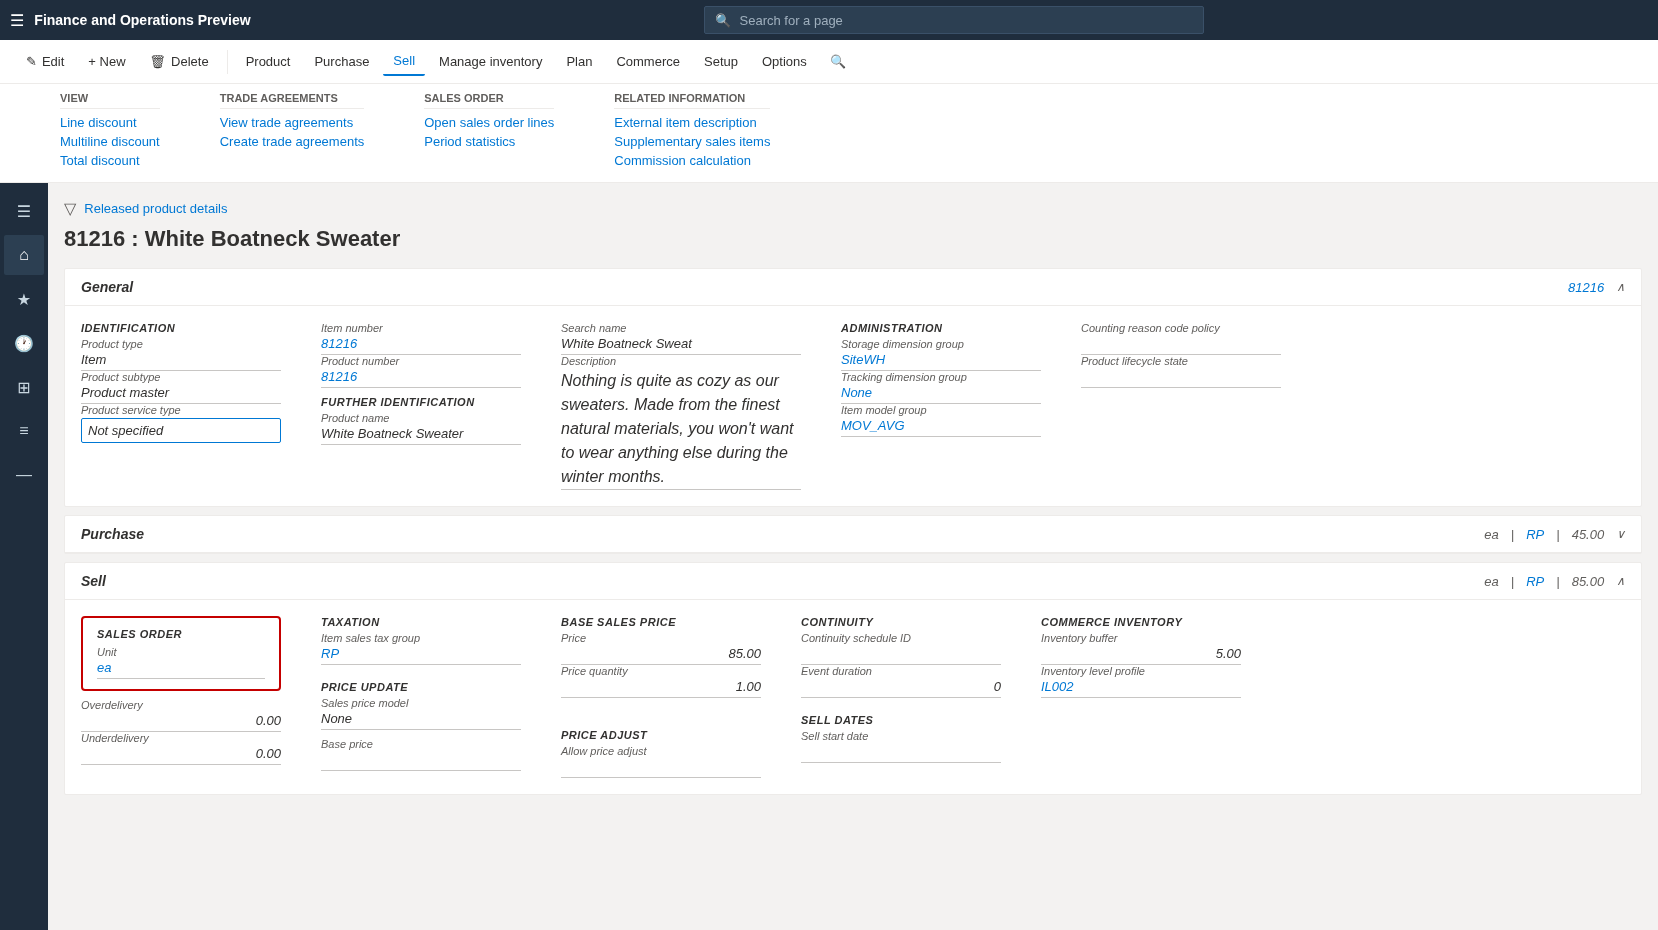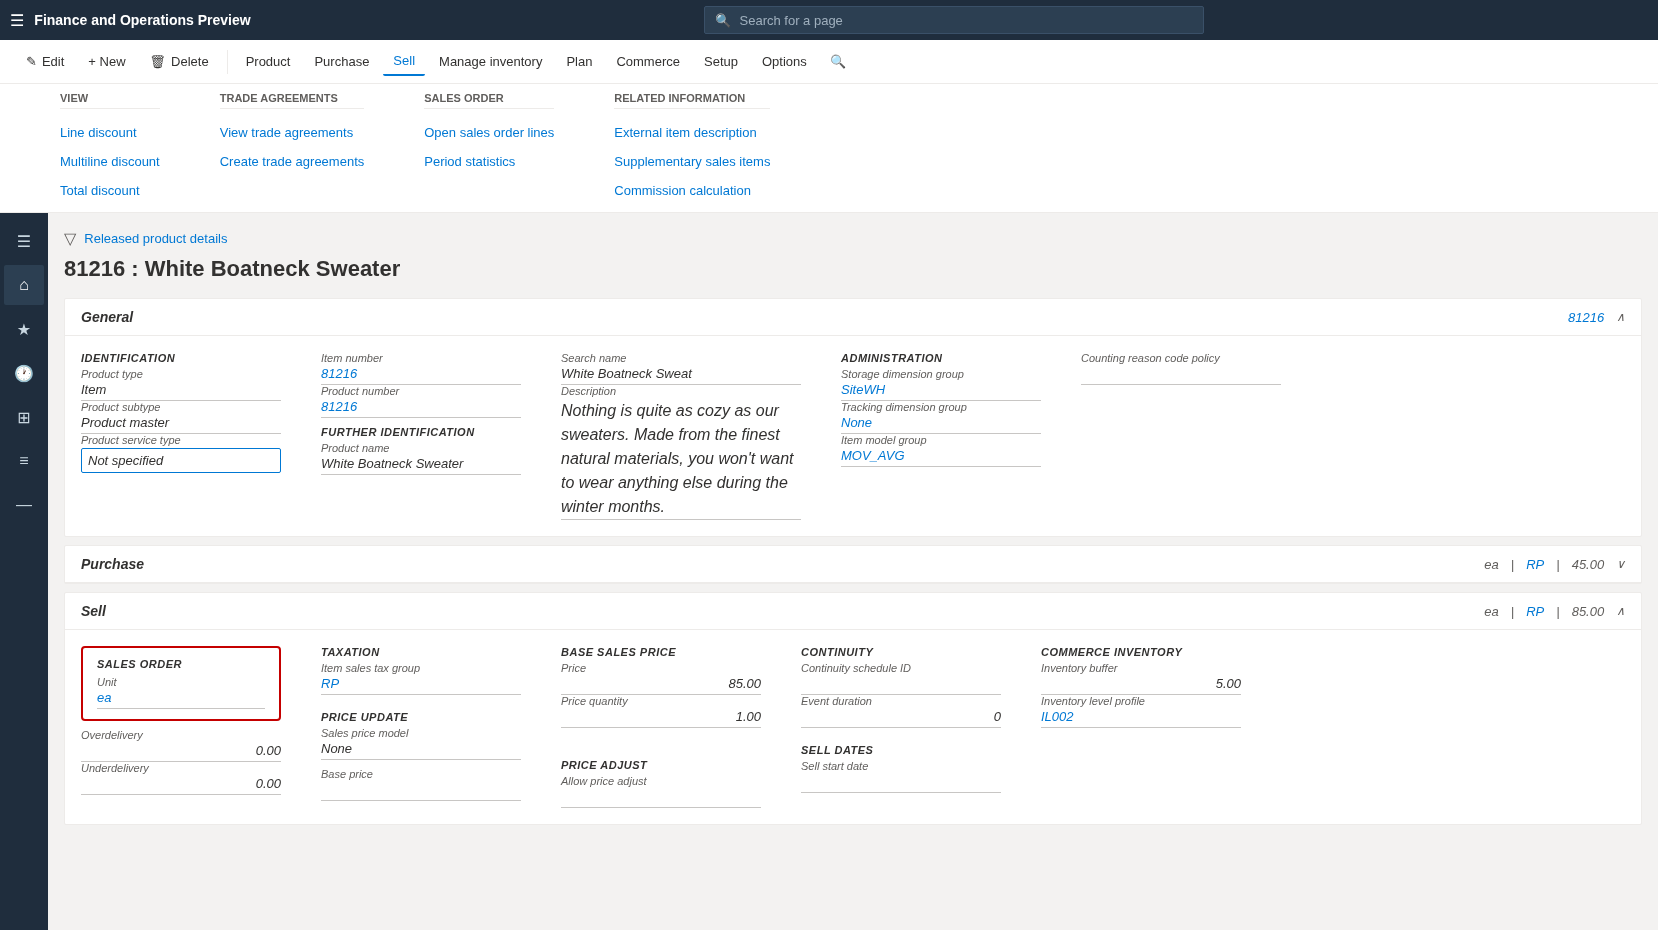--- a/index.html
+++ b/index.html
@@ -63,21 +63,21 @@
     .cmd-separator { width: 1px; height: 24px; background: #edebe9; margin: 0 4px; }
 
     
     .dropdown-menu {
       background: white;
       border-bottom: 1px solid #edebe9;
       padding: 8px 60px 12px 60px;
       display: flex;
       gap: 60px;
     }
-    .dropdown-section { display: flex; flex-direction: column; gap: 10px; }
+    .dropdown-section { display: flex; flex-direction: column; gap: 0; }
     .dropdown-section-title {
       font-size: 11px;
       color: #605e5c;
       font-weight: 600;
       text-transform: uppercase;
       margin-bottom: 4px;
       border-bottom: 1px solid #edebe9;
       padding-bottom: 4px;
     }
     .dropdown-item {
@@ -381,20 +381,24 @@
             </div>
             <div class="field-item">
               <span class="field-label">Item model group</span>
               <span class="field-value link">MOV_AVG</span>
             </div>
           </div>
 
           <div class="field-group">
             <div class="field-item">
               <span class="field-label">Counting reason code policy</span>
+              <span class="field-value">&nbsp;</span>
+            </div>
+            <div class="field-item">
+              <span class="field-label">Product lifecycle state</span>
               <span class="field-value">&nbsp;</span>
             </div>
           </div>
         </div>
       </div>
     </div>
 
     <div class="section-card section-collapsed">
       <div class="section-header">
         <span class="section-header-title">Purchase</span>

